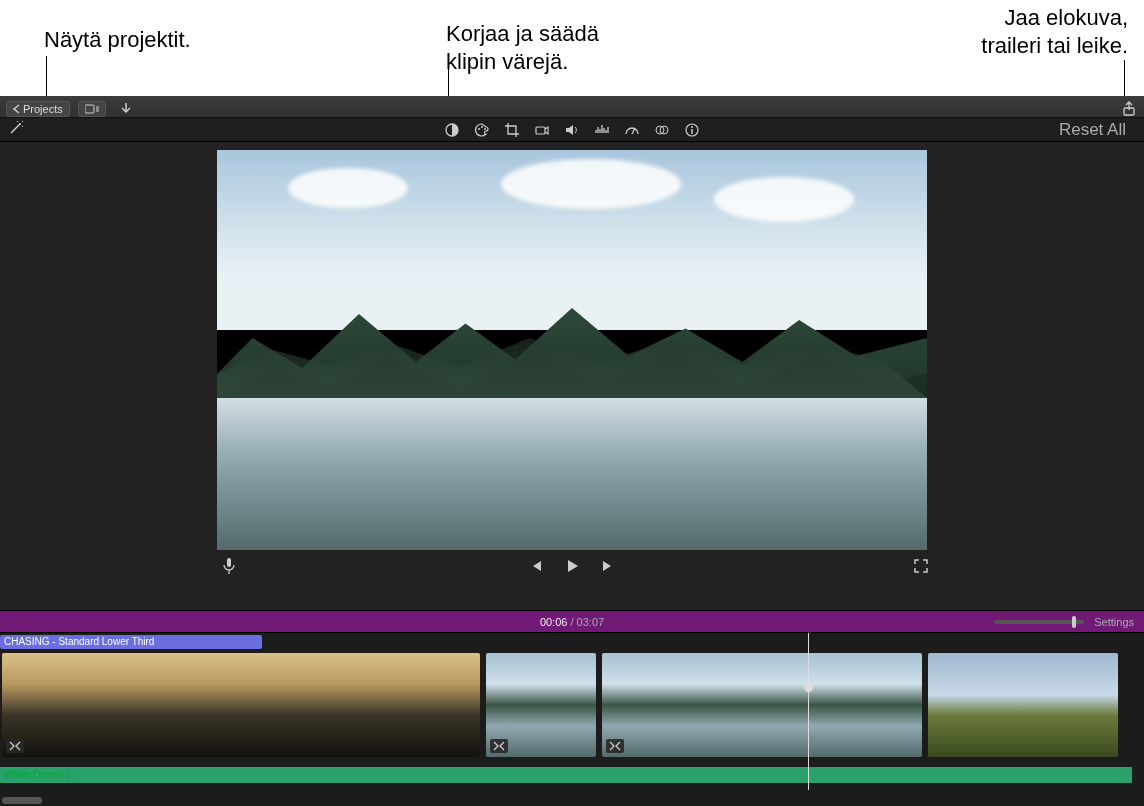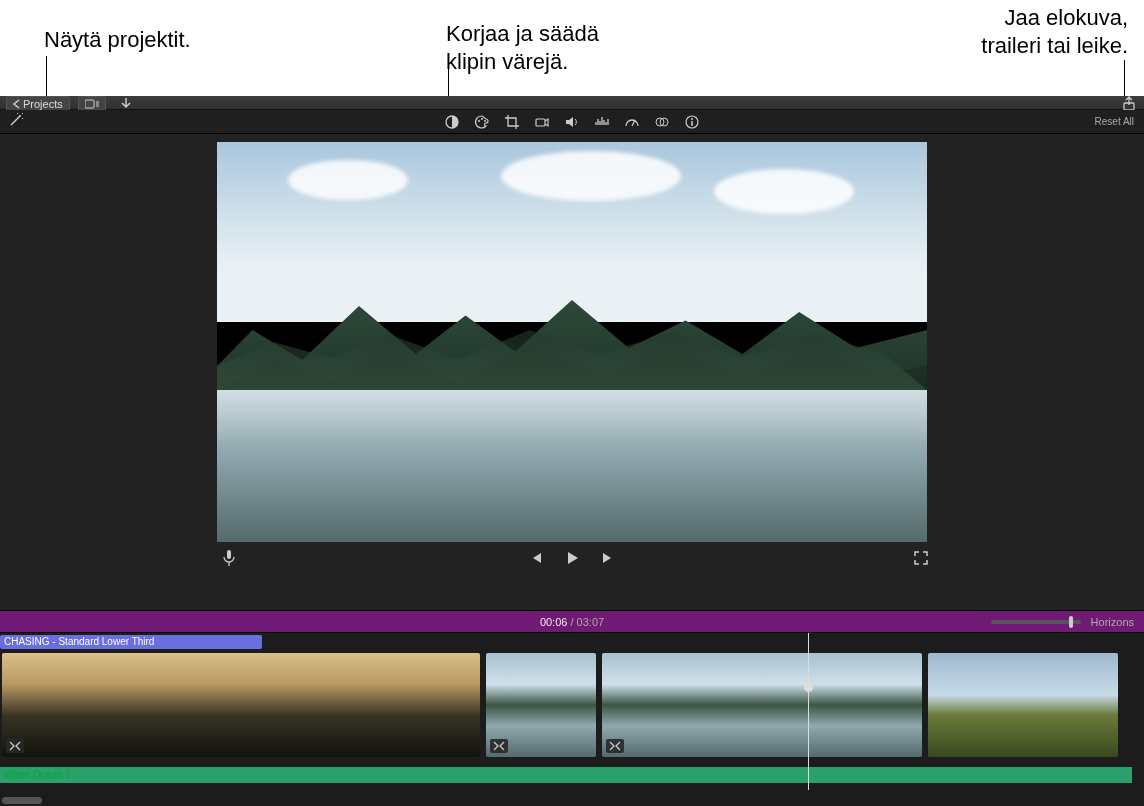--- a/index.html
+++ b/index.html
@@ -32,23 +32,23 @@
     width: 1144px;
     height: 710px;
     background: #2a2a2a;
     color: #ccc;
     display: flex;
     flex-direction: column;
   }
 
   
   .titlebar {
-    height: 14px;
+    height: 22px;
     display: flex;
-    align-items: flex-start;
+    align-items: flex-end;
     background: linear-gradient(#3c3c3c,#303030);
     border-bottom: 1px solid #111;
     font-size: 11px;
     color: #bbb;
     position: relative;
   }
   .tb-left { display: flex; align-items: center; gap: 8px; padding-left: 6px; }
   .btn-small {
     display: inline-flex; align-items: center; justify-content: center;
     height: 16px; padding: 0 6px;
@@ -73,21 +73,21 @@
   }
   .adj-left { padding-left: 8px; }
   .wand {
     width: 16px; height: 16px; display:inline-block;
   }
   .adj-center {
     position: absolute; left: 50%; transform: translateX(-50%);
     display: flex; gap: 14px; align-items:center;
   }
   .adj-icon { width: 16px; height: 16px; display:inline-flex; align-items:center; justify-content:center; color:#bbb; }
-  .adj-right { margin-left: auto; padding-right: 10px; font-size: 10px; color:#aaa; }
+  .adj-right { margin-left: auto; padding-right: 18px; font-size: 17px; color:#aaa; }
 
   
   .viewer {
     flex: 1 1 auto;
     display: flex;
     flex-direction: column;
     align-items: center;
     background: #222;
     position: relative;
     padding-top: 8px;
@@ -366,21 +366,21 @@
   </div>
 
   <div class="tl-header">
     <div class="tl-time">
       <span class="cur">00:06</span>
       <span> / </span>
       <span>03:07</span>
     </div>
     <div class="tl-right">
       <div class="zoom"></div>
-      <span>Horizons</span>
+      <span>Settings</span>
     </div>
   </div>
 
   <div class="timeline">
     <div class="title-clip">CHASING - Standard Lower Third</div>
     <div class="clips-row" id="clips-row">
         <div class="clip" style="width: 478px;">
           <div class="thumb sunset-thumb"></div>
           <div class="trans-badge">
             <svg width="12" height="10" viewBox="0 0 12 10">

